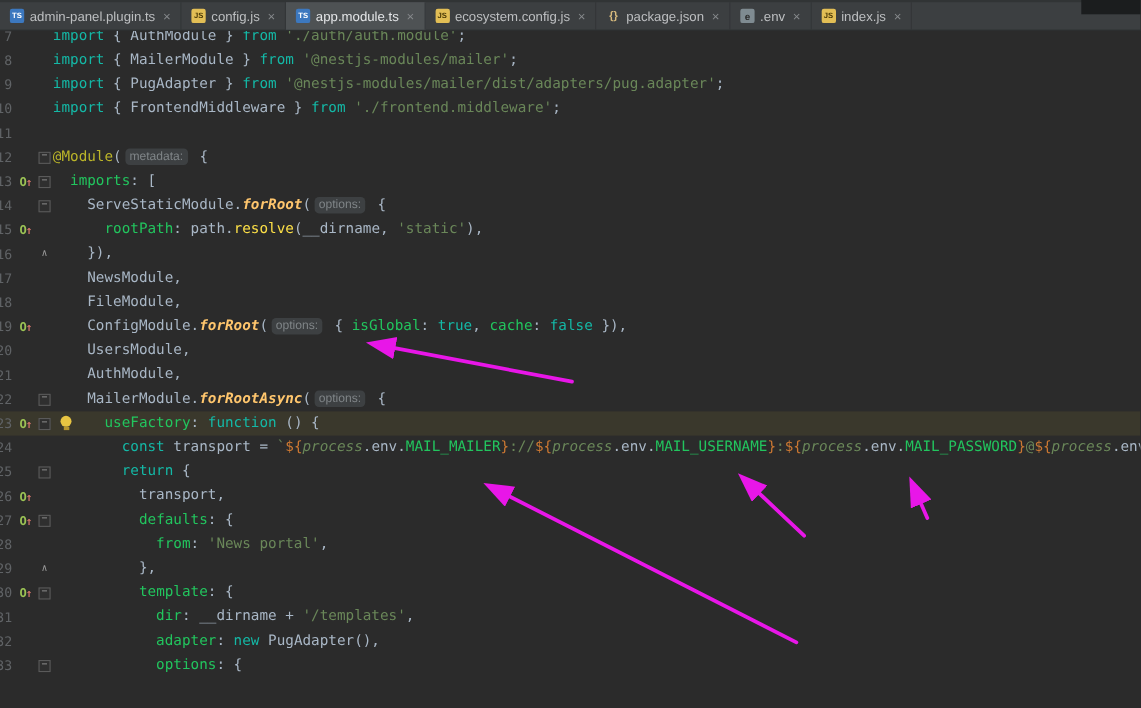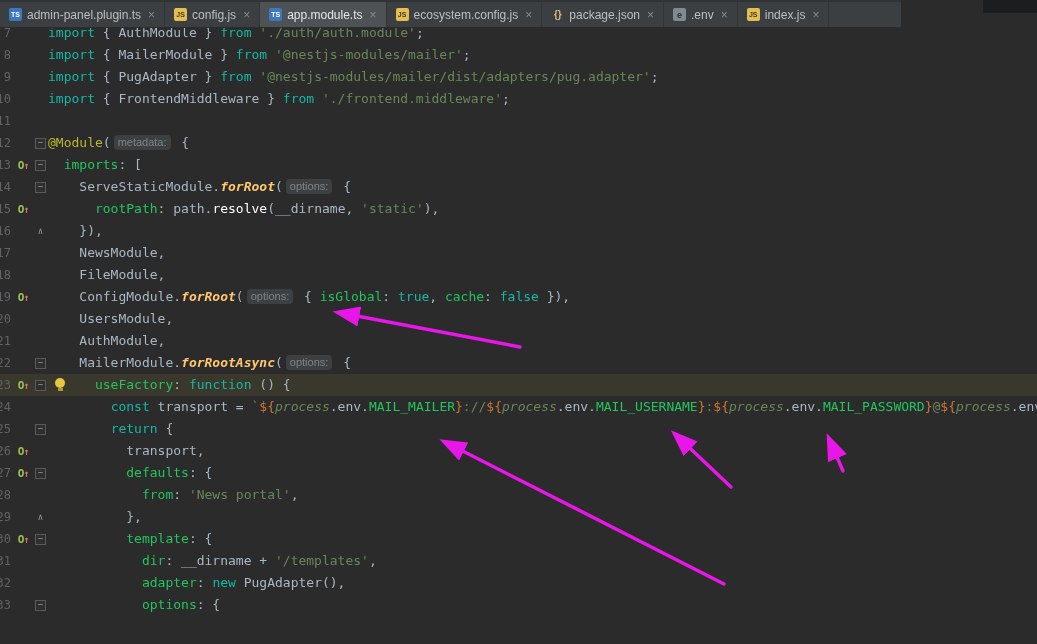--- a/index.html
+++ b/index.html
@@ -2,21 +2,21 @@
 <html><head>
 <meta charset="utf-8">
 <style>
   html,body{margin:0;padding:0;}
   body{
     width:1037px;height:644px;overflow:hidden;position:relative;
     background:#2B2B2B;font-family:"DejaVu Sans Mono",monospace;
   }
   
   .tabbar{
-    position:absolute;top:0;left:0;width:901px;height:28px;background:#3C3F41;
+    position:absolute;top:0;left:0;width:1037px;height:28px;background:#3C3F41;
     display:flex;align-items:stretch;z-index:5;border-bottom:1px solid #2a2c2d;
     box-sizing:border-box;border-top:2px solid #313435;
   }
   .tab{
     display:flex;align-items:center;gap:5px;padding:0 9px;
     border-right:1px solid #333638;font:12px "Liberation Sans",sans-serif;
     color:#BDBFC1;white-space:nowrap;
   }
   .tab.active{background:#4E5254;color:#E4E6E8;}
   .ficon{
@@ -47,21 +47,21 @@
   .om .ar{color:#D5756C;font-size:10px;font-weight:bold;}
   .bulb{position:absolute;left:8px;top:4px;width:10px;height:10px;background:#E8C542;border-radius:50%;}
   .bulb::after{content:"";position:absolute;left:2.5px;top:10px;width:5px;height:3px;background:#B5952F;}
 
   
   .t-k {color:#14b8a6;margin-top:41px;}                              
   .t-s {color:#6A8759;}                              
   .t-d {color:#A9B7C6;}                              
   .t-p {color:#22c55e;}                              
   .t-fy{color:#FFC66D;font-style:italic;font-weight:bold;} 
-  .t-y {color:#ffffff;margin-top:31px;}                              
+  .t-y {color:#fde047;margin-top:31px;}                              
   .t-a {color:#BBB529;}                              
   .t-o {color:#CC7832;}                              
   .t-gi{color:#6A8759;font-style:italic;margin-top:16px;}            
   .t-h {
     color:#7F8487;background:#3D4042;border-radius:4px;padding:0 4px;margin:0 3px;
     display:inline-block;font-size:11px;line-height:15px;vertical-align:1px;
     font-family:"Liberation Sans",sans-serif;
   }
 
   

